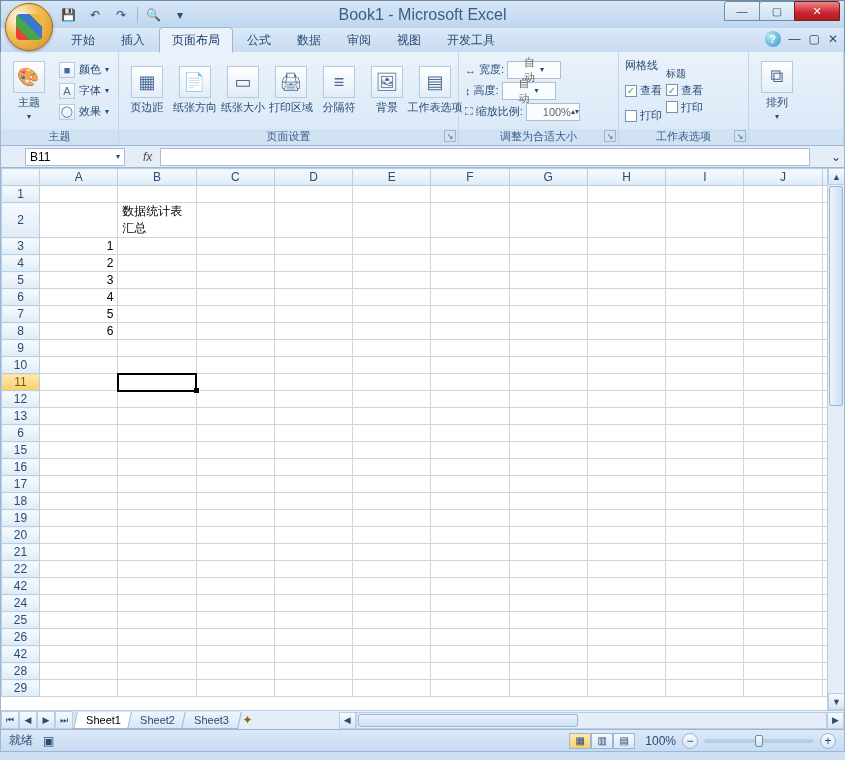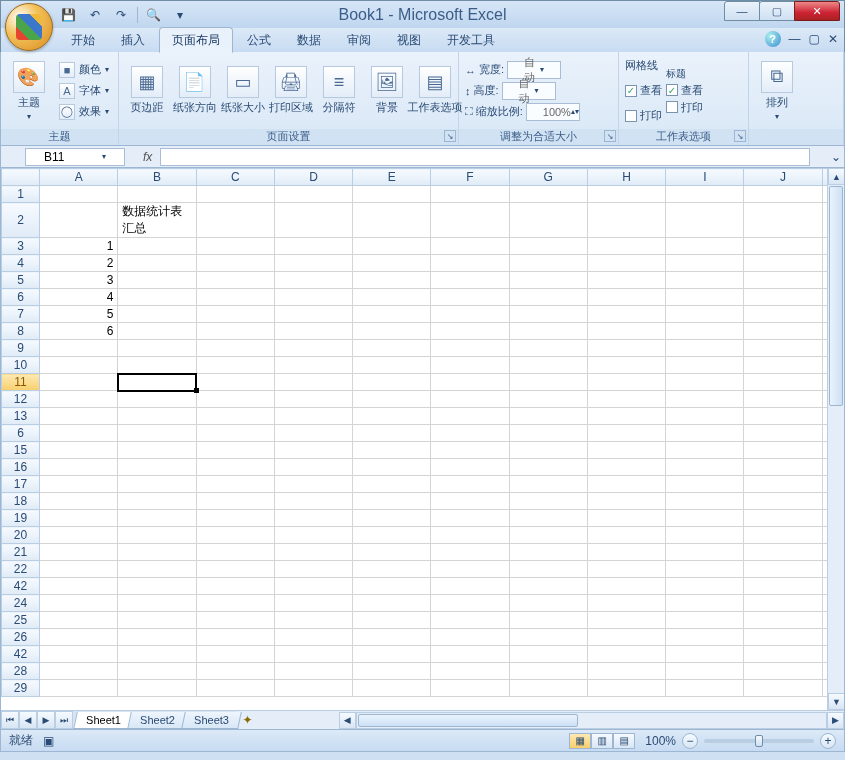--- a/index.html
+++ b/index.html
@@ -39,21 +39,21 @@
 .rbtn.small .ico{width:16px;height:16px;font-size:11px;}
 .vstack { display:flex; flex-direction:column; gap:1px;}
 .hstack { display:flex; align-items:center; gap:3px; color:#2a4b74; font-size:11px;}
 .combo { width:54px; height:18px; border:1px solid #a9bed6; background:#fafdff; display:flex; align-items:center; justify-content:space-between; padding:0 16px; color:#666;}
 .combo .dd{font-size:8px;color:#2a4b74;}
 .chk { display:flex; align-items:center; gap:3px; font-size:11px; color:#2a4b74;}
 .chk .box{width:12px;height:12px;border:1px solid #7a93ae;background:#fff;display:flex;align-items:center;justify-content:center;font-size:10px;color:#3a6;}
 
 
 .fbar { height:22px; background:#e4edf8; border:1px solid #9db6d2; border-top:none; display:flex; align-items:center;}
-.namebox { width:100px; height:18px; margin-left:24px; background:#fff; border:1px solid #a9bed6; display:flex; align-items:center; justify-content:space-between; padding:0 18px; font-family:monospace;}
+.namebox { width:100px; height:18px; margin-left:24px; background:#fff; border:1px solid #a9bed6; display:flex; align-items:center; justify-content:space-between; padding:0 4px; font-family:monospace;}
 .namebox .dd{font-size:8px;color:#2a4b74;}
 .fbar .fx { margin:0 8px 0 18px; font-style:italic; color:#555;}
 .formula-input { flex:1; height:18px; background:#fff; border:1px solid #a9bed6; margin-right:18px;}
 .fbar .expand{width:16px;text-align:center;color:#2a4b74;}
 
 
 .gridwrap { position:relative; height:562px; background:#fff; border:1px solid #9db6d2; border-top:none; display:flex; flex-direction:column;}
 .sheet { flex:1; position:relative; overflow:hidden;}
 table.grid { border-collapse:collapse; table-layout:fixed; width: 900px;}
 table.grid th, table.grid td { border:1px solid #d4d4d4; height:17px; font-size:12px; }

